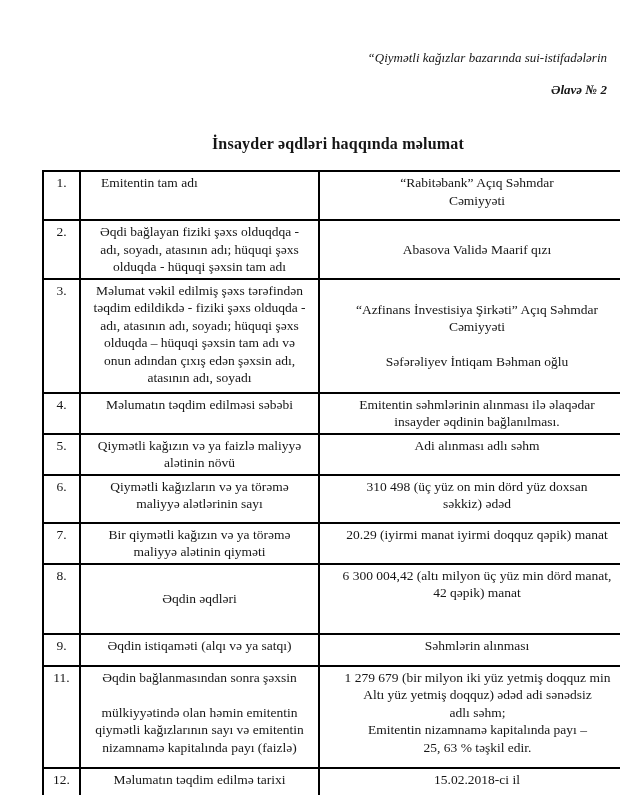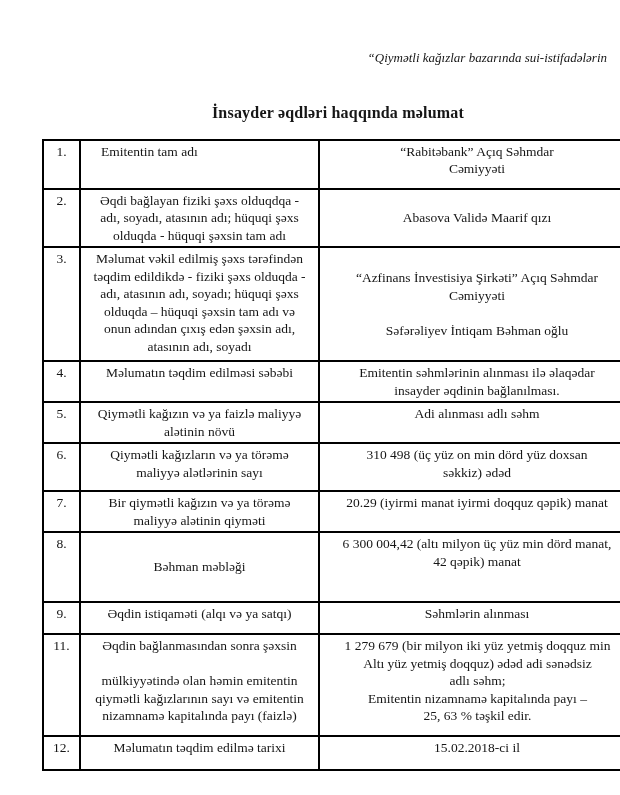--- a/index.html
+++ b/index.html
@@ -52,20 +52,21 @@
   .v-mid     { vertical-align: middle !important; }
   .val-left  { text-align: left; padding-left: 4px !important; }
 </style>
 </head>
 <body>
 
 <div class="page">
 
   <div class="doc-ref">
     <span class="ref-line">“Qiymətli kağızlar bazarında sui-istifadələrin</span>
+    <span class="ref-line ref-bold">Əlavə № 2</span>
   </div>
 
   <div class="doc-title">İnsayder əqdləri haqqında məlumat</div>
 
   <table class="info">
     <colgroup>
       <col style="width:37px">
       <col style="width:239px">
       <col style="width:316px">
     </colgroup>
@@ -116,21 +117,21 @@
 səkkiz) ədəd</td>
       </tr>
       <tr style="height:34px">
         <td class="c-num">7.</td>
         <td class="c-label">Bir qiymətli kağızın və ya törəmə
 maliyyə alətinin qiyməti</td>
         <td class="c-value">20.29 (iyirmi manat iyirmi doqquz qəpik) manat</td>
       </tr>
       <tr style="height:70px">
         <td class="c-num">8.</td>
-        <td class="c-label v-mid">Bəhman məbləği</td>
+        <td class="c-label v-mid">Əqdin əqdləri</td>
         <td class="c-value">6 300 004,42 (altı  milyon  üç yüz min dörd manat,
 42 qəpik) manat</td>
       </tr>
       <tr style="height:32px">
         <td class="c-num">9.</td>
         <td class="c-label">Əqdin istiqaməti (alqı və ya satqı)</td>
         <td class="c-value">Səhmlərin alınması</td>
       </tr>
       <tr style="height:102px">
         <td class="c-num">11.</td>

